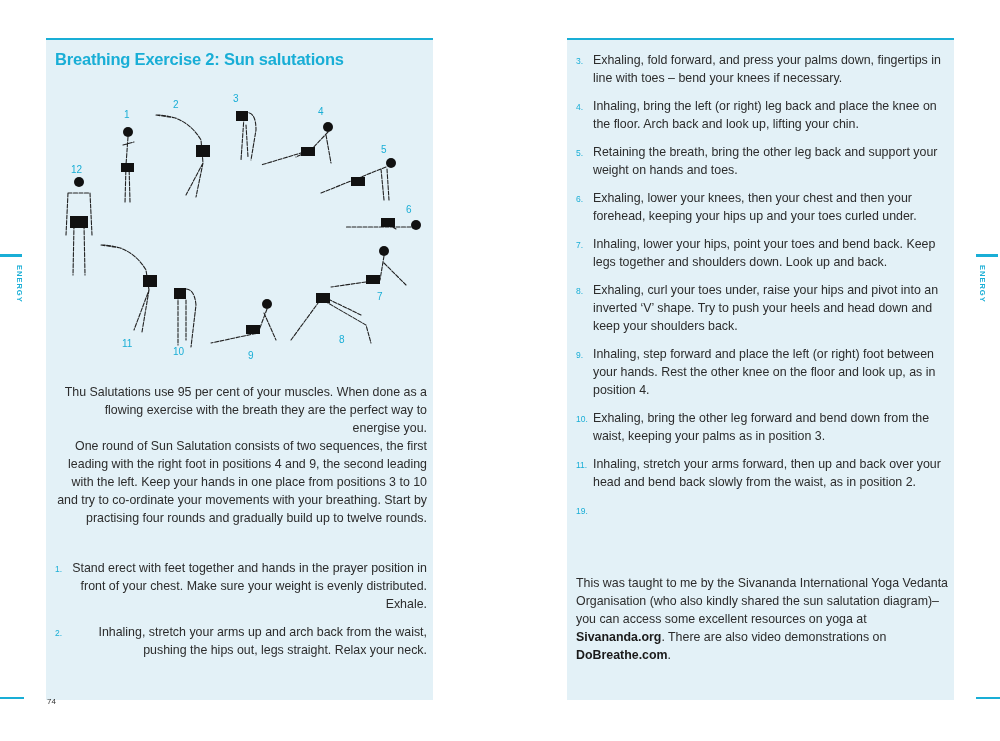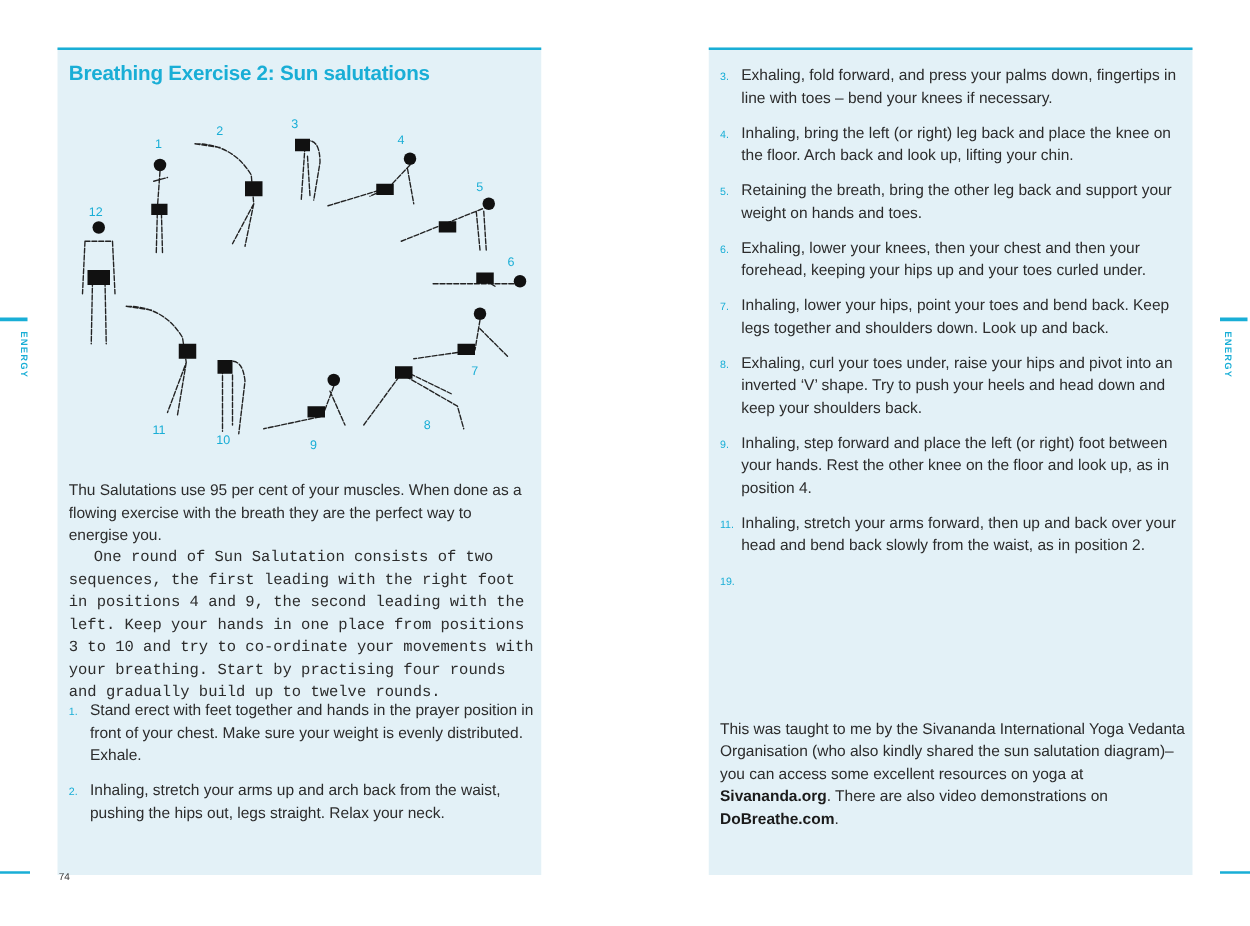--- a/index.html
+++ b/index.html
@@ -7,36 +7,36 @@
     width: 1000px; height: 741px; background: #ffffff; position: relative; overflow: hidden;
     font-family: "Liberation Sans", sans-serif; color: #2a2a2a;
   }
   .page { position: absolute; top: 0; height: 741px; }
   .page-left { left: 0; width: 500px; }
   .page-right { left: 500px; width: 500px; }
 
   .box {
     position: absolute; background: #e3f1f7; border-top: 2px solid #19aed6;
   }
-  .box-left { left: 46px; top: 38px; width: 387px; height: 660px; }
+  .box-left { left: 46px; top: 38px; width: 387px; height: 660px; text-align: right; }
   .box-right { left: 67px; top: 38px; width: 387px; height: 660px; }
 
   .title {
     position: absolute; left: 9px; top: 10px; margin: 0;
     font-size: 16.5px; font-weight: bold; color: #19aed6; letter-spacing: -0.2px;
   }
 
   .illustration { position: absolute; left: 0; top: 45px; width: 387px; height: 315px; }
   .fig-label { fill: #19aed6; font-size: 10px; font-family: "Liberation Sans", sans-serif; }
 
   .body-text {
     position: absolute; left: 9px; width: 372px; font-size: 12.4px; line-height: 18px; color: #2c2c2c;
   }
   .body-text p { margin: 0; }
-  .body-text p.indent { text-indent: 20px; font-family: Liberation Mono, monospace; }
+  .body-text p.indent { text-indent: 20px; }
 
   .steps { list-style: none; margin: 0; padding: 0; }
   .steps li { position: relative; padding-left: 17px; font-size: 12.4px; line-height: 18px; color: #2c2c2c; margin-bottom: 10px; }
   .steps li .num { position: absolute; left: 0; top: 1px; font-size: 8.5px; color: #19aed6; }
 
   .left-intro { top: 343px; }
   .left-steps { position: absolute; left: 9px; top: 519px; width: 372px; }
   .right-steps { position: absolute; left: 9px; top: 11px; width: 375px; }
   .right-outro { top: 534px; }
   .right-outro b { color: #1a1a1a; }
@@ -186,20 +186,21 @@
 <div class="page page-right">
   <div class="box box-right">
     <ol class="steps right-steps">
       <li><span class="num">3.</span><span>Exhaling, fold forward, and press your palms down, fingertips in line with toes – bend your knees if necessary.</span></li>
       <li><span class="num">4.</span><span>Inhaling, bring the left (or right) leg back and place the knee on the floor. Arch back and look up, lifting your chin.</span></li>
       <li><span class="num">5.</span><span>Retaining the breath, bring the other leg back and support your weight on hands and toes.</span></li>
       <li><span class="num">6.</span><span>Exhaling, lower your knees, then your chest and then your forehead, keeping your hips up and your toes curled under.</span></li>
       <li><span class="num">7.</span><span>Inhaling, lower your hips, point your toes and bend back. Keep legs together and shoulders down. Look up and back.</span></li>
       <li><span class="num">8.</span><span>Exhaling, curl your toes under, raise your hips and pivot into an inverted ‘V’ shape. Try to push your heels and head down and keep your shoulders back.</span></li>
       <li><span class="num">9.</span><span>Inhaling, step forward and place the left (or right) foot between your hands. Rest the other knee on the floor and look up, as in position 4.</span></li>
+      <li><span class="num">10.</span><span>Exhaling, bring the other leg forward and bend down from the waist, keeping your palms as in position 3.</span></li>
       <li><span class="num">11.</span><span>Inhaling, stretch your arms forward, then up and back over your head and bend back slowly from the waist, as in position 2.</span></li>
       <li><span class="num">19.</span></li>
     </ol>
 
     <div class="body-text right-outro">
       <p><span>This was taught to me by the Sivananda International Yoga Vedanta Organisation (who also kindly shared the sun salutation diagram)– you can access some excellent resources on yoga at </span><b>Sivananda.org</b><span>. There are also video demonstrations on </span><b>DoBreathe.com</b><span>.</span></p>
     </div>
   </div>
 
   <div class="side-tab side-right" style="left:476px;">

